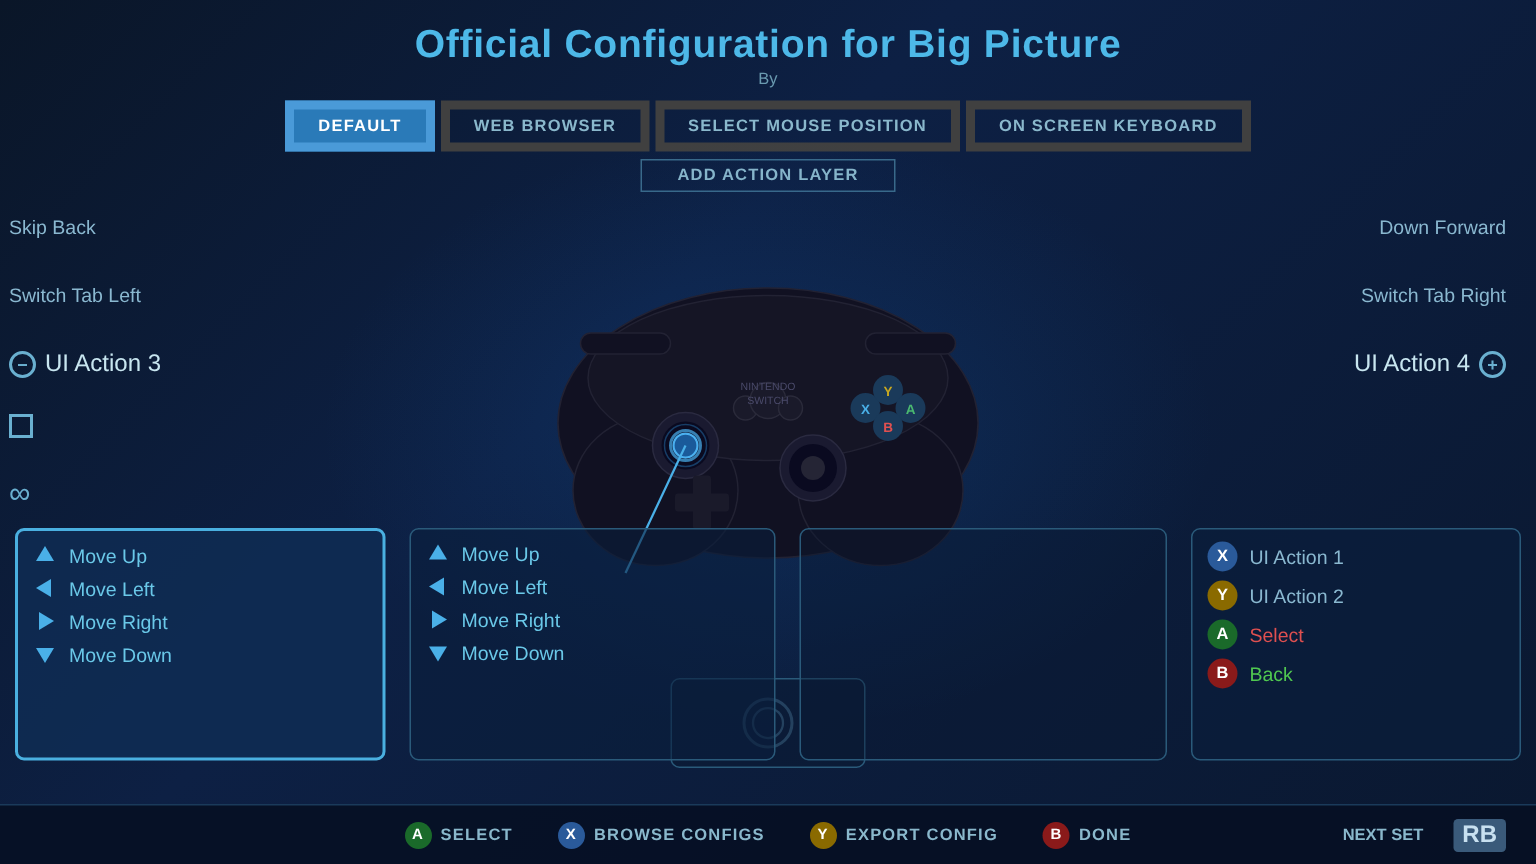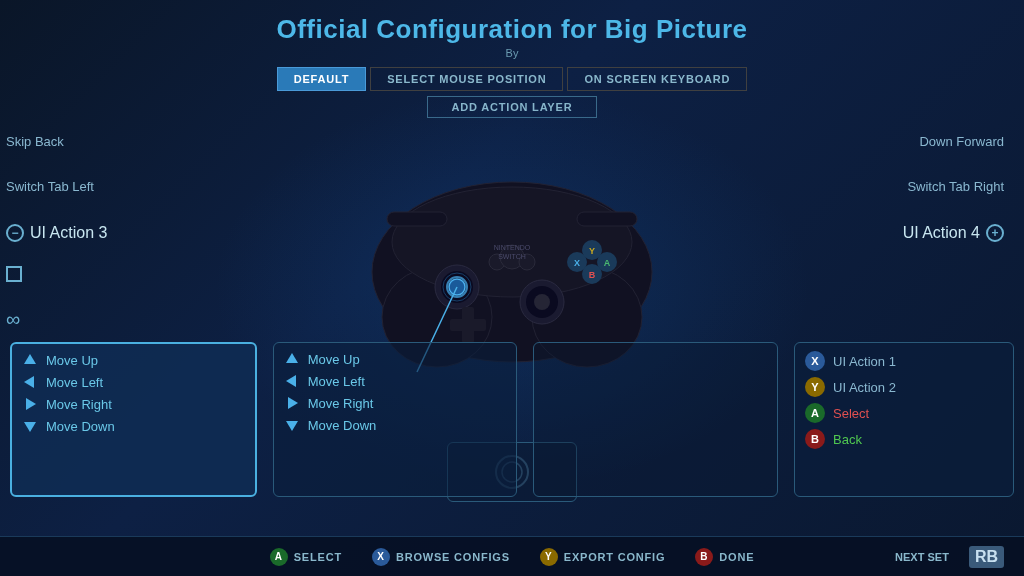--- a/index.html
+++ b/index.html
@@ -45,21 +45,21 @@
 
     .tabs-row {
       display: flex;
       justify-content: center;
       gap: 4px;
       margin-top: 8px;
     }
 
     .tab-btn {
       padding: 5px 16px;
-      border: 1px solid #404040;
+      border: 6px solid #404040;
       background: transparent;
       color: #8ab8cc;
       font-size: 11px;
       font-weight: bold;
       letter-spacing: 0.8px;
       cursor: pointer;
       text-transform: uppercase;
     }
 
     .tab-btn.active {
@@ -341,20 +341,21 @@
     }
   </style>
 </head>
 <body>
 
 <div class="main-title">Official Configuration for Big Picture</div>
 <div class="by-label">By</div>
 
 <div class="tabs-row">
   <button class="tab-btn active">DEFAULT</button>
+  <button class="tab-btn">WEB BROWSER</button>
   <button class="tab-btn">SELECT MOUSE POSITION</button>
   <button class="tab-btn">ON SCREEN KEYBOARD</button>
 </div>
 
 <div class="add-action-row">
   <button class="add-action-btn">ADD ACTION LAYER</button>
 </div>
 
 <div class="content-area">
 

